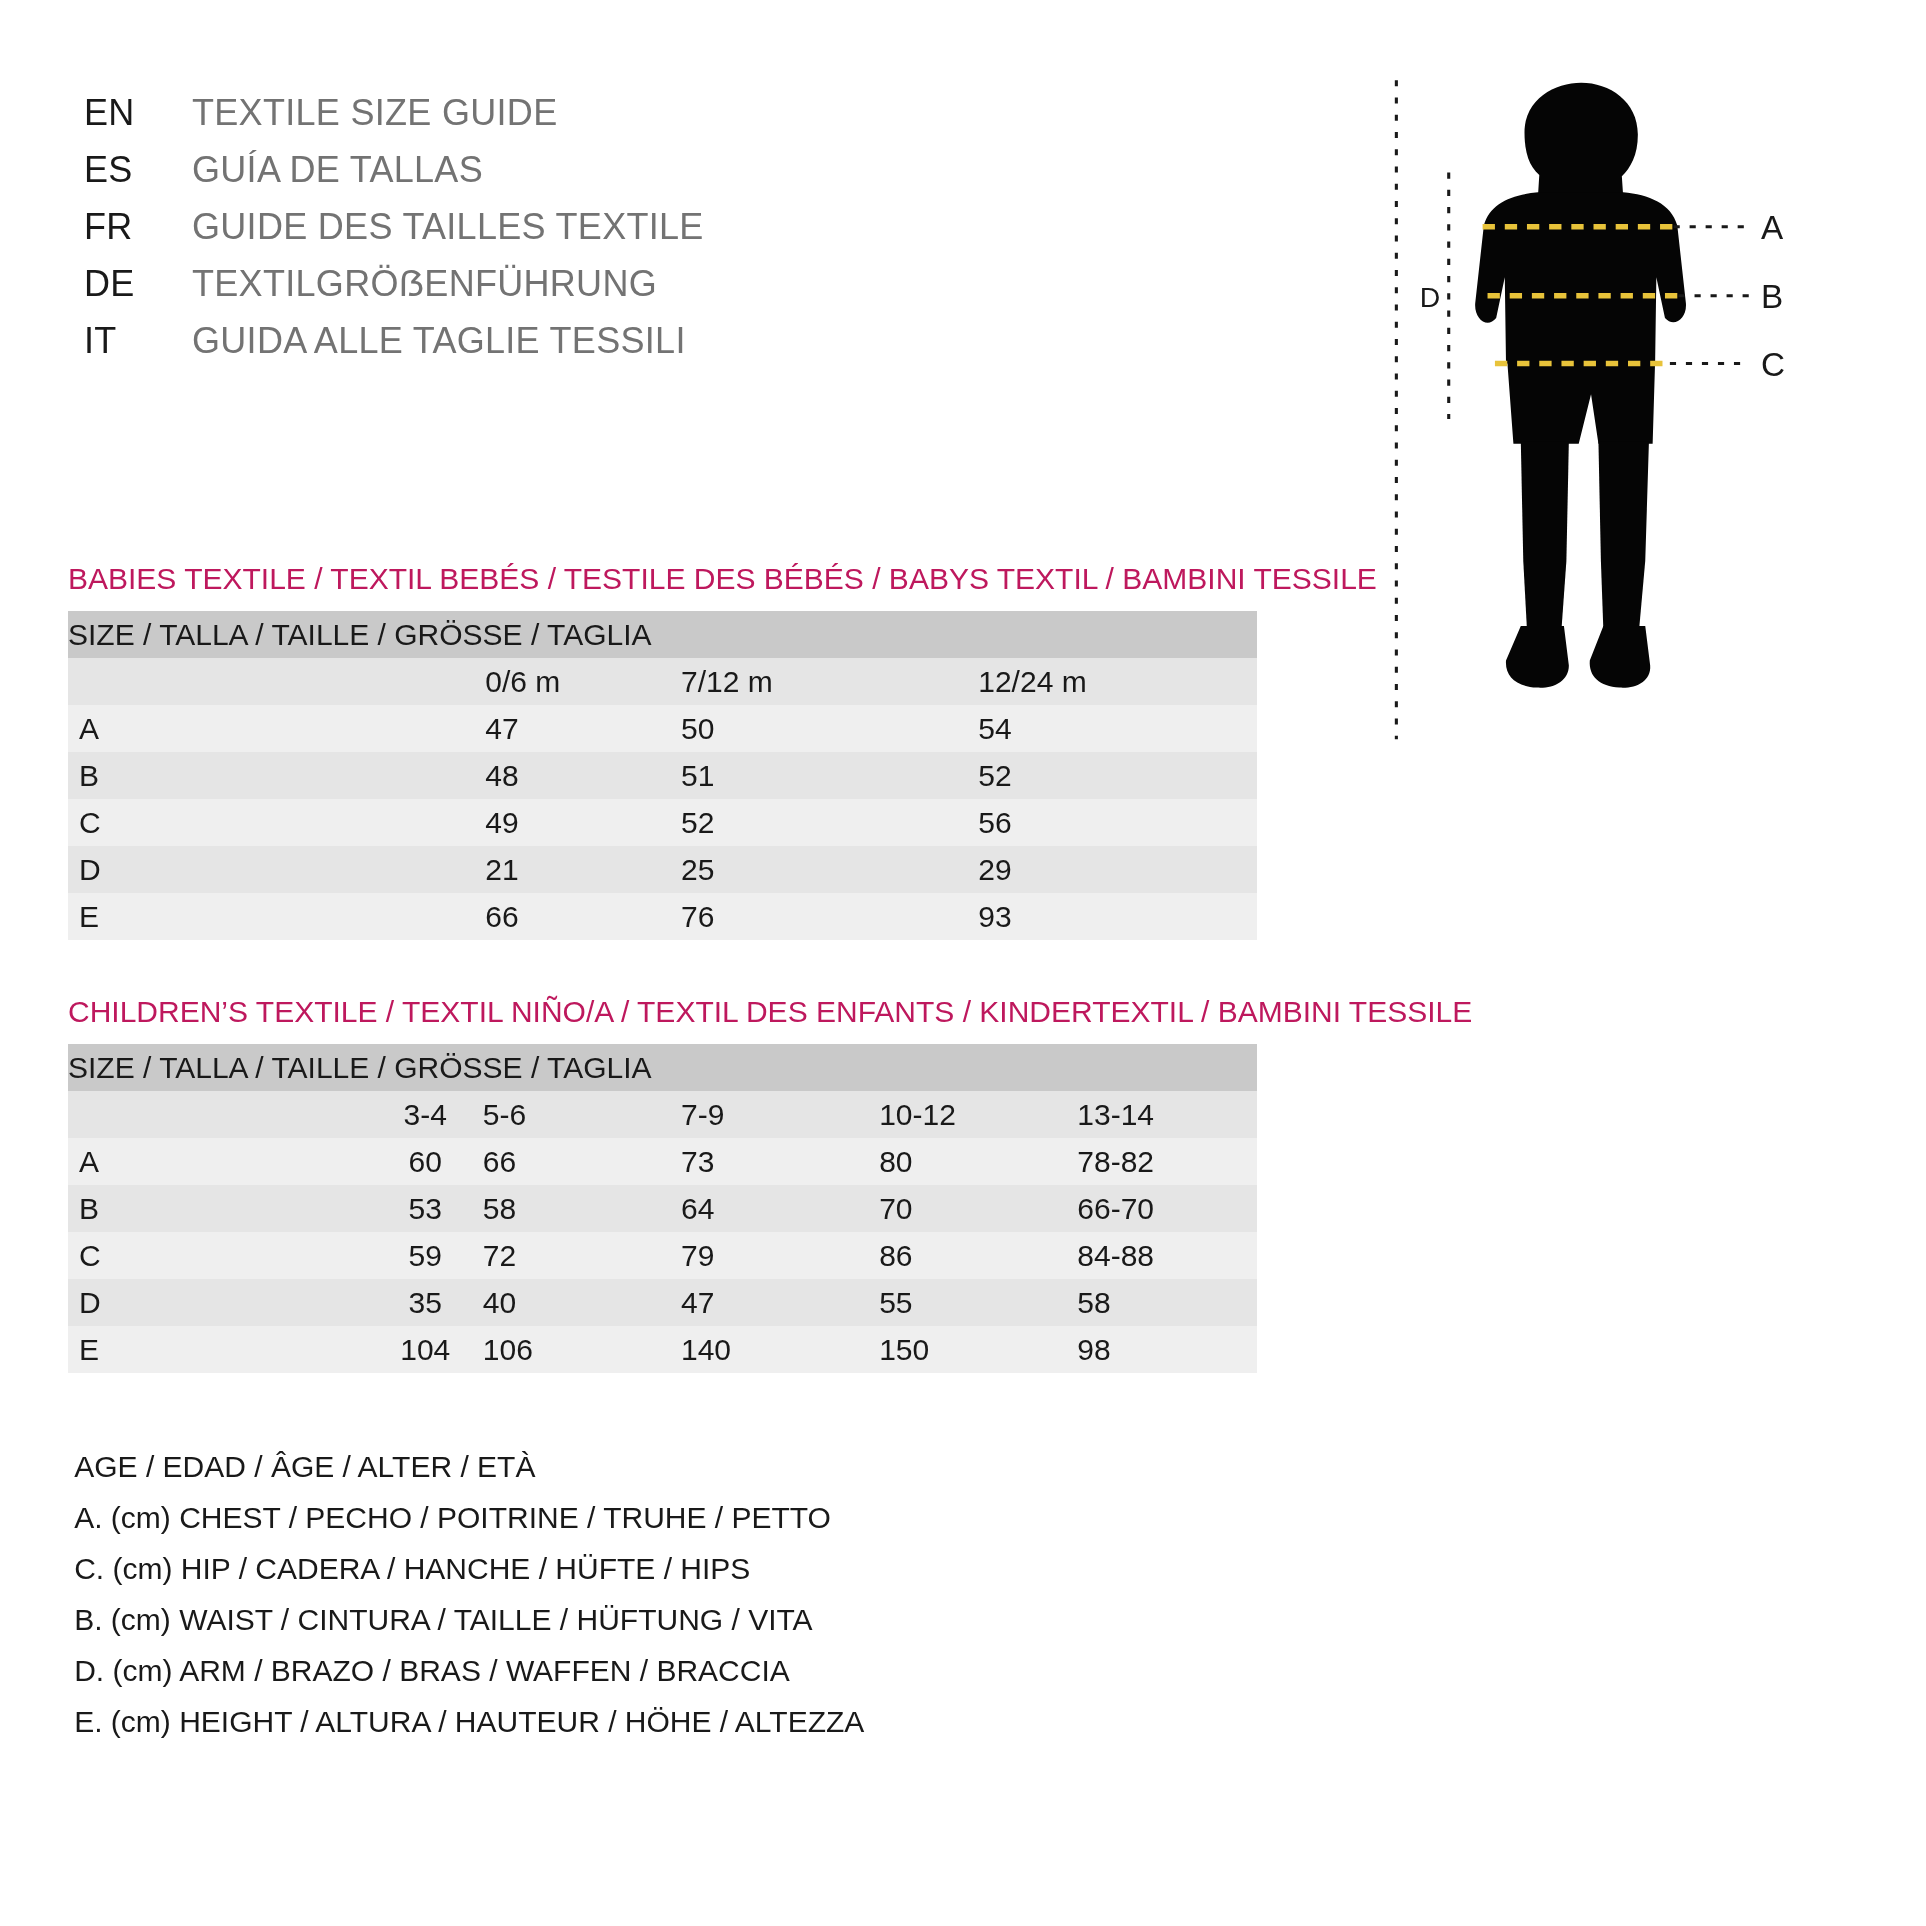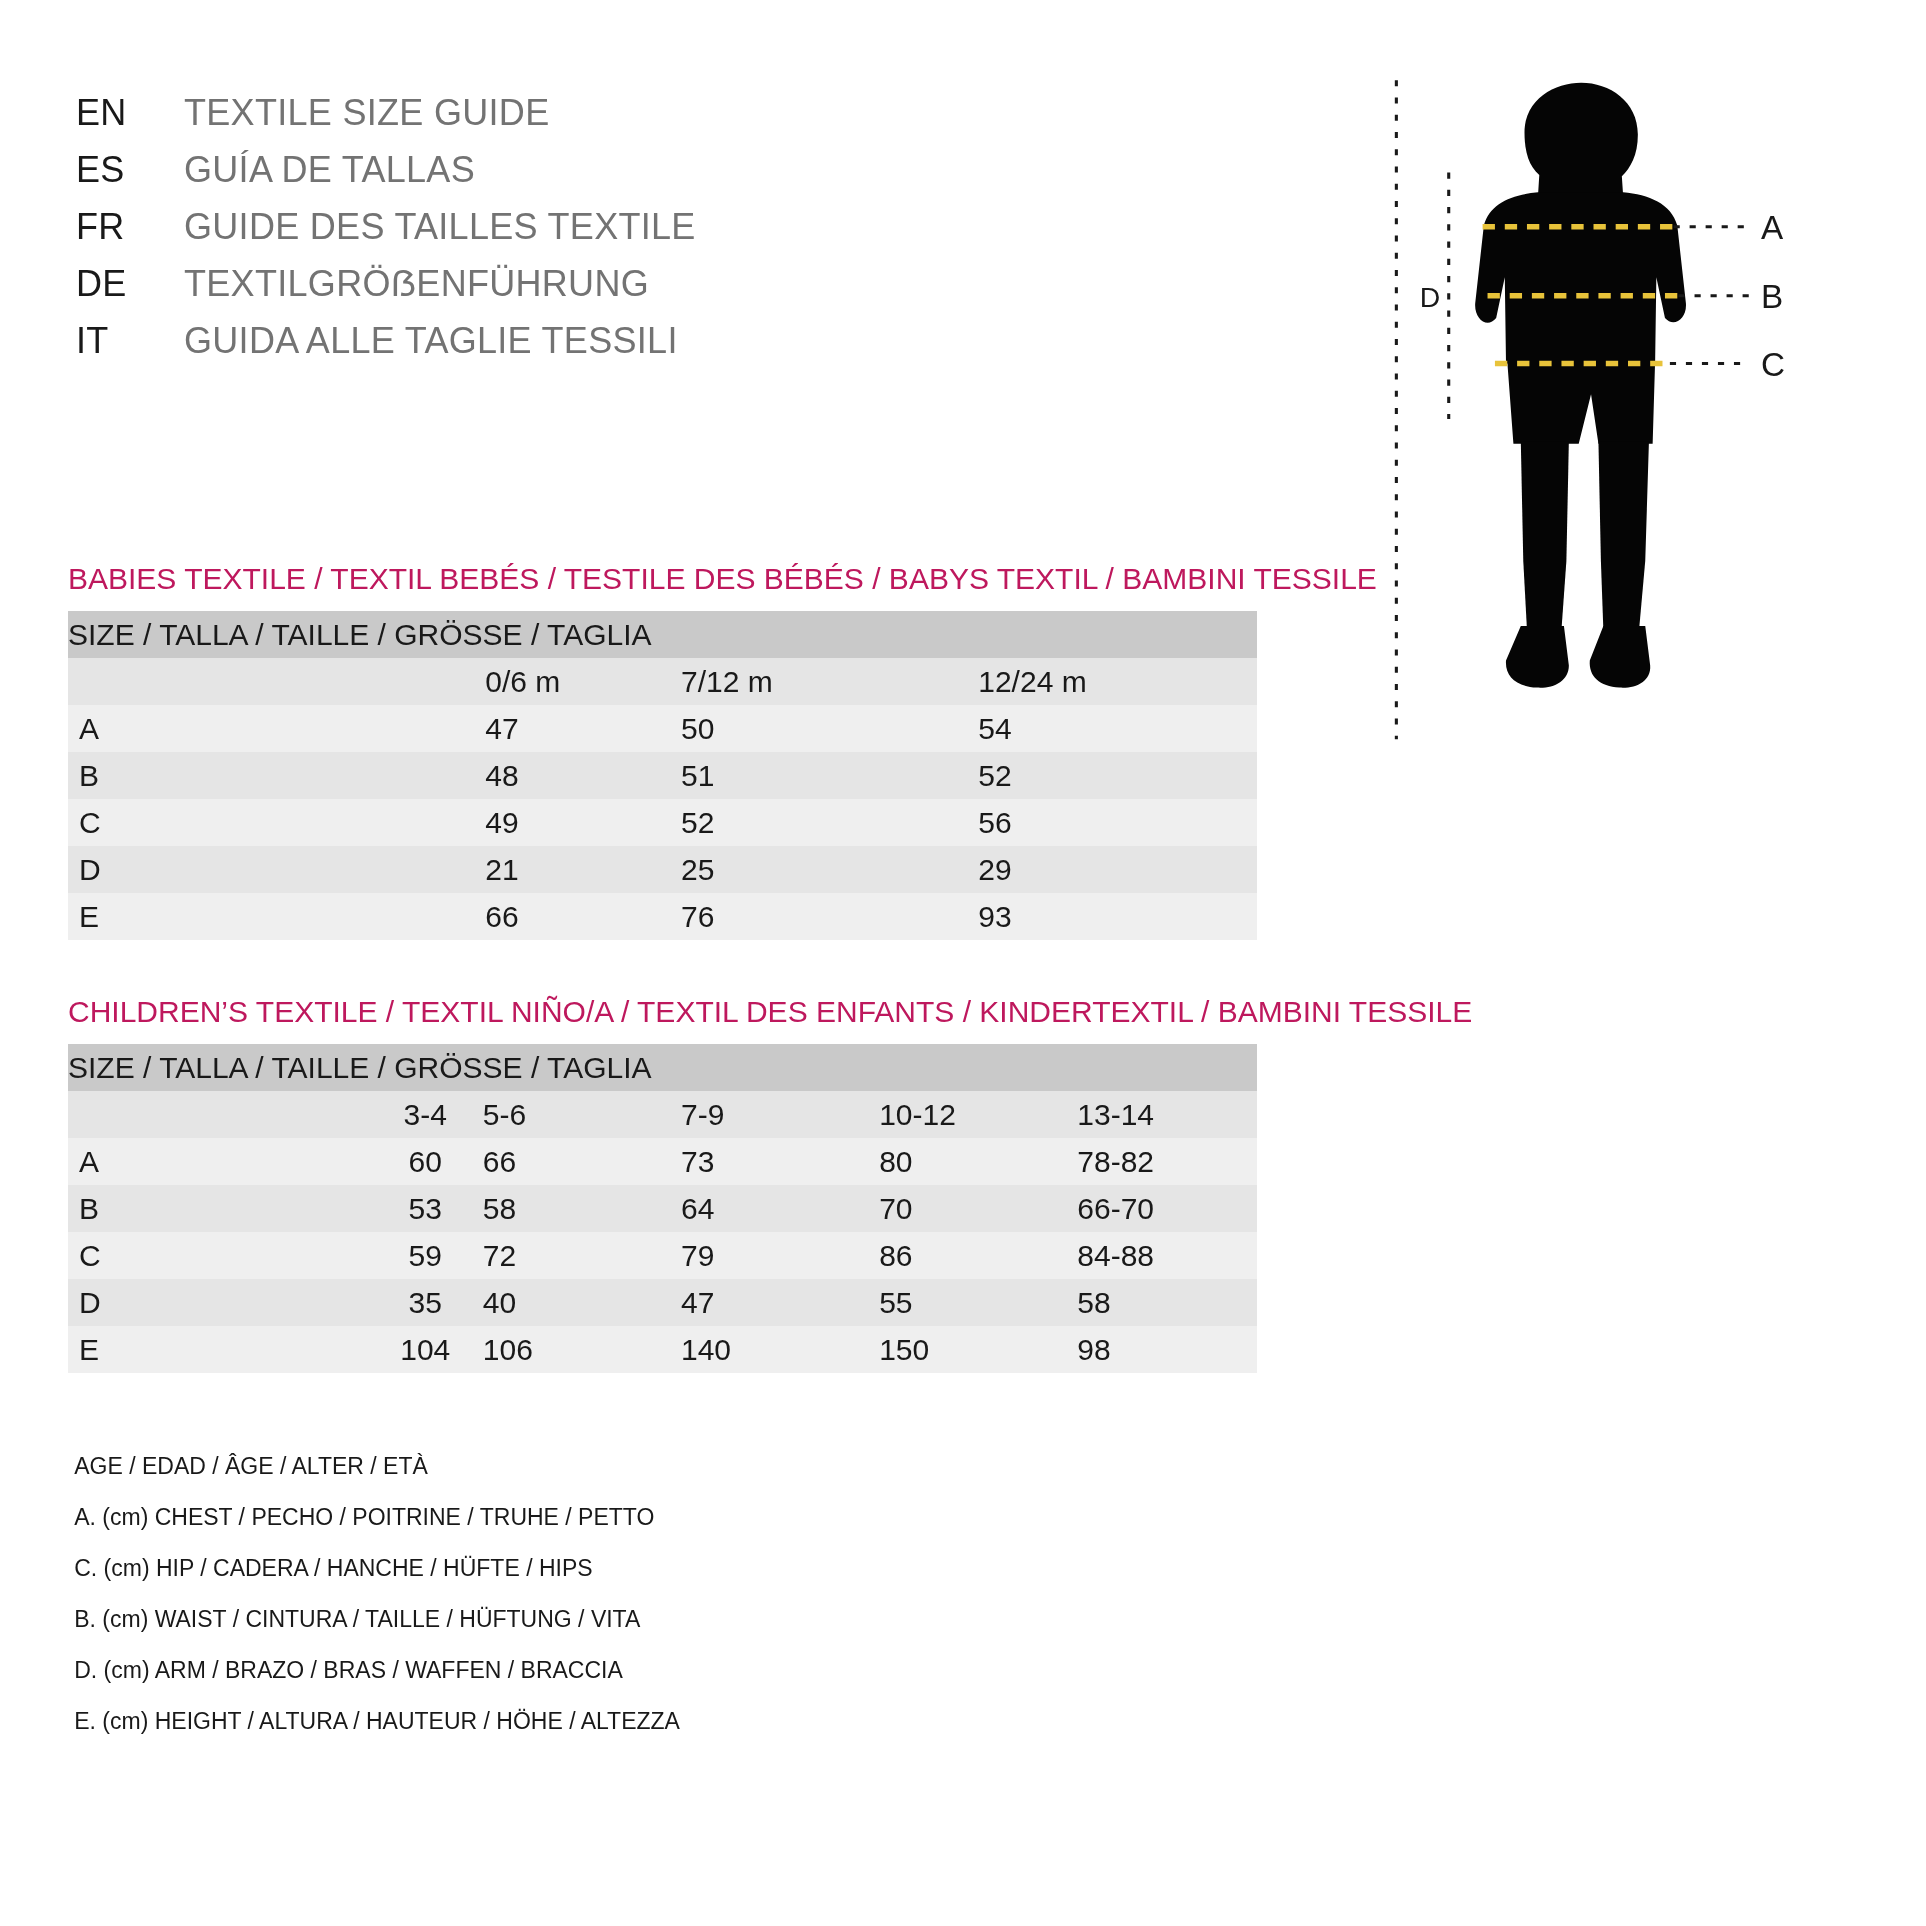--- a/index.html
+++ b/index.html
@@ -18,21 +18,21 @@
   .page {
     position: relative;
     width: 1926px;
     height: 1926px;
     box-sizing: border-box;
     padding: 92px 74px 0 68px;
   }
 
   
   .lang-block {
-    margin: 0 0 0 8px;
+    margin: 0 0 0 16px;
   }
   .lang-row {
     display: flex;
     align-items: baseline;
     height: 57px;
   }
   .lang-code {
     width: 108px;
     font-size: 36px;
     letter-spacing: 0.3px;
@@ -101,21 +101,21 @@
   .t-children .c2 { width: 228px; padding-left: 18.5px; }
   .t-children .c3 { width: 203px; padding-left: 18.5px; }
   .t-children .c4 { width: 216px; padding-left: 18.5px; }
   .t-children .c5 { width: 256px; padding-left: 18.5px; }
 
   
   .legend {
     margin-top: 68px;
   }
   .legend-line {
-    font-size: 23px;
+    font-size: 30px;
     color: #191919;
     height: 51px;
     line-height: 51px;
     padding-left: 6.2px;
     white-space: nowrap;
   }
 </style>
 </head>
 <body>
 

